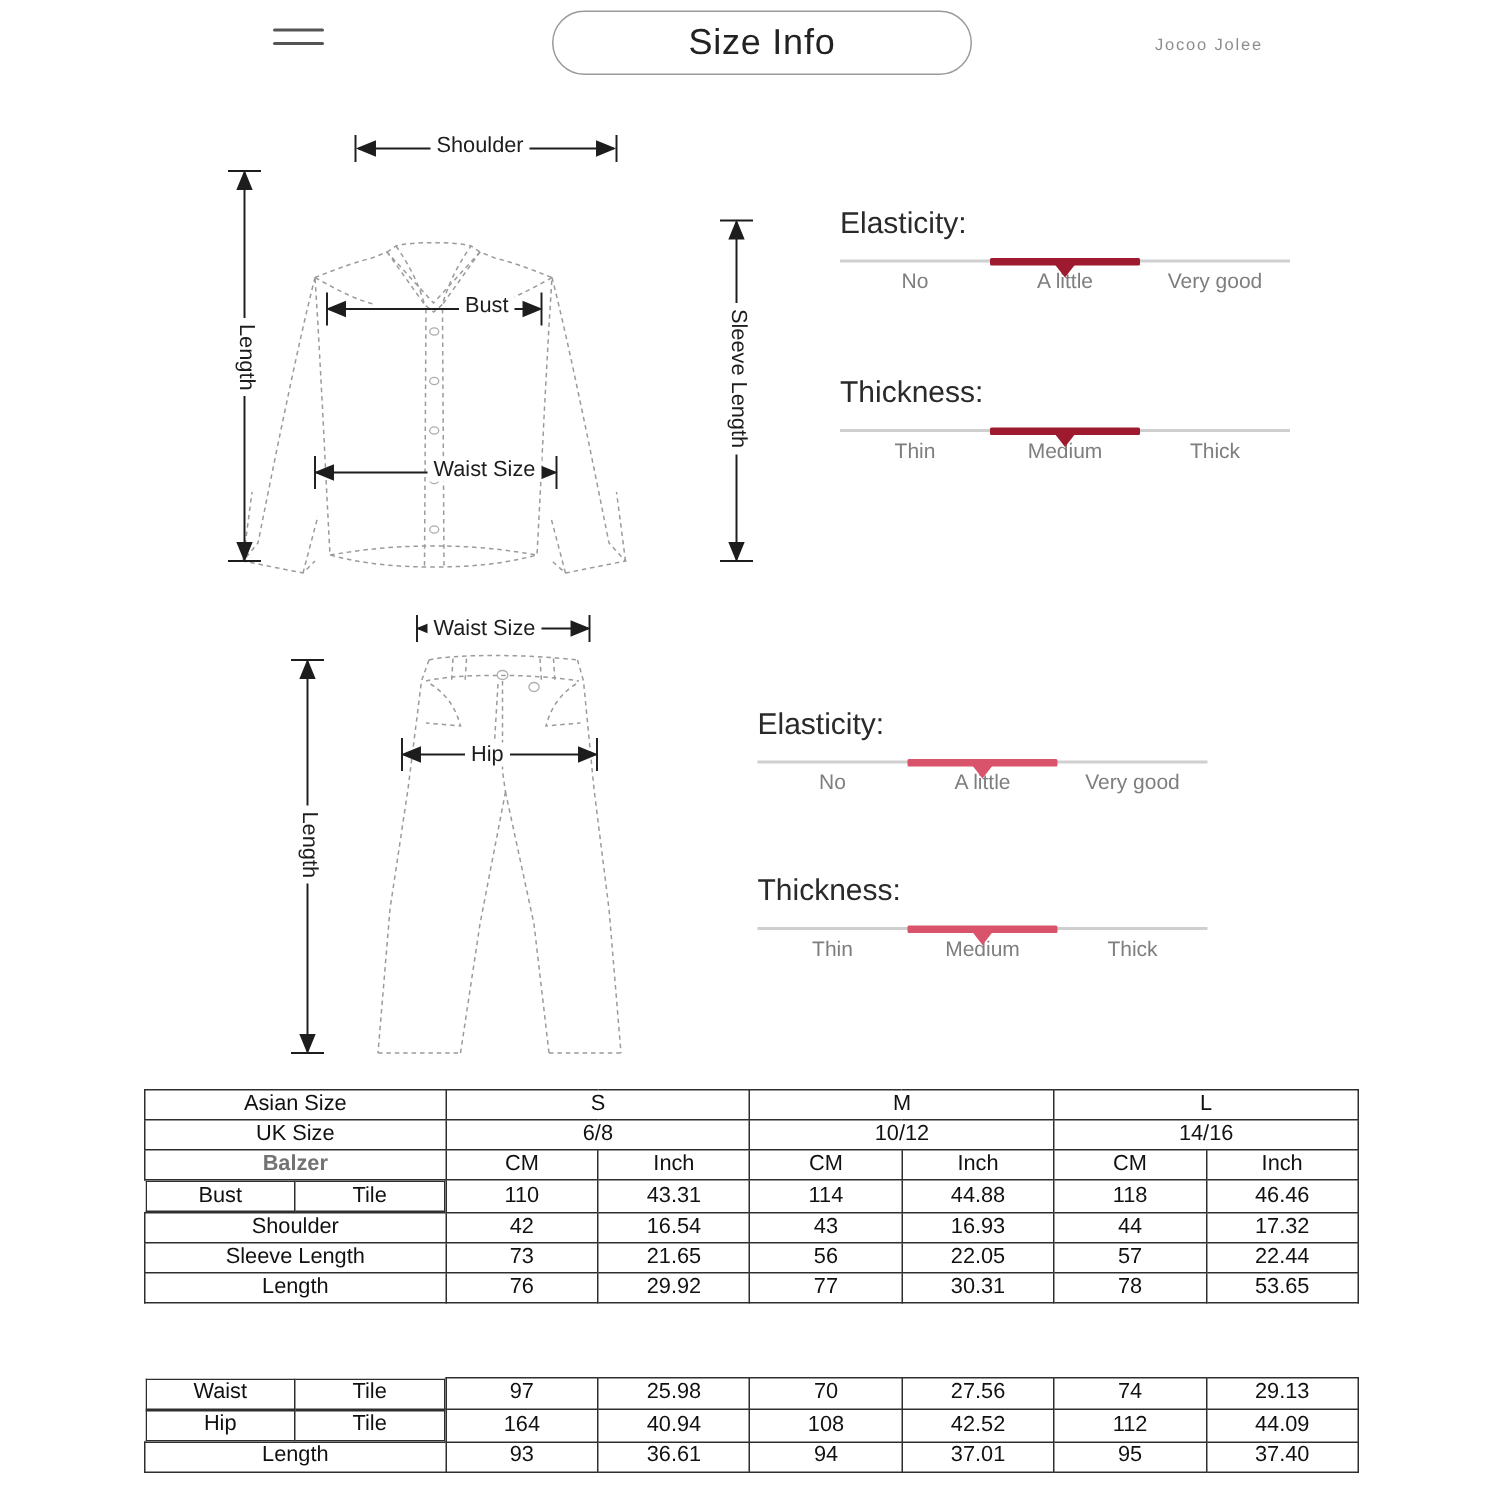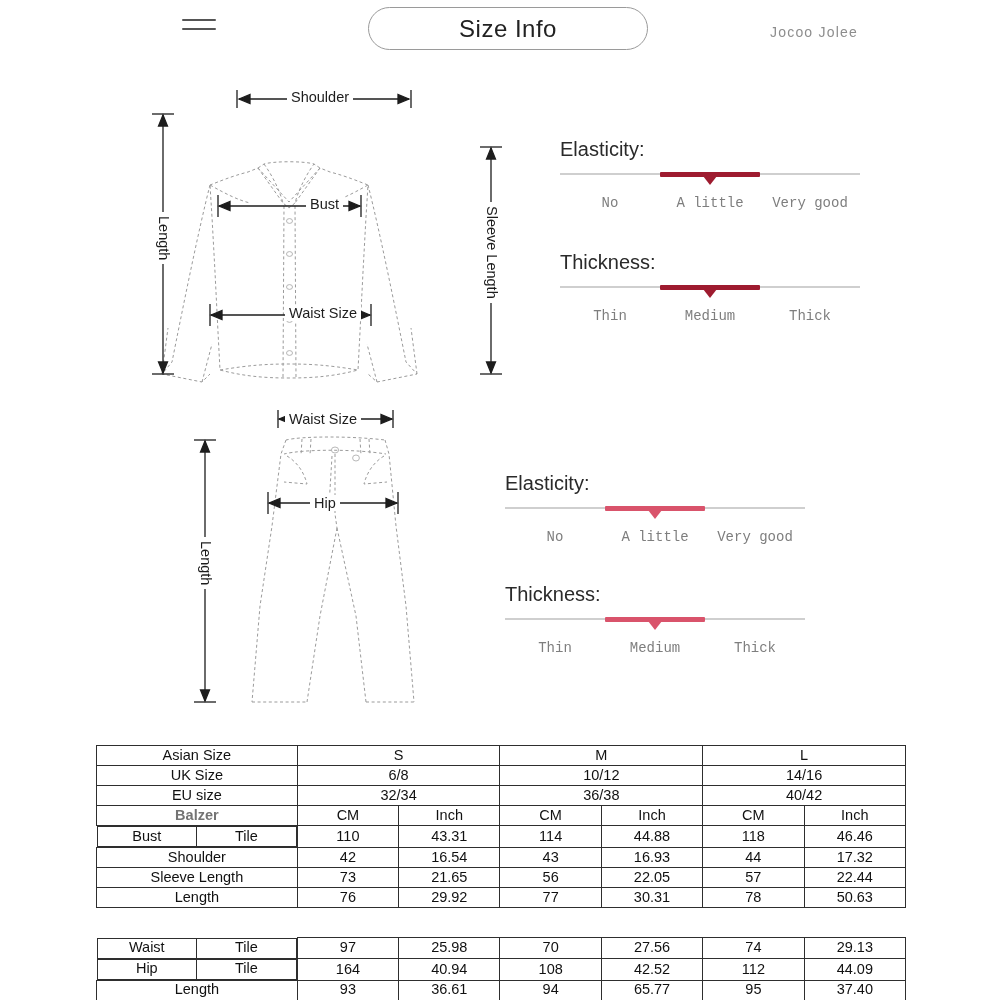--- a/index.html
+++ b/index.html
@@ -50,21 +50,21 @@
   #title-pill .title-text {
     font-size: 24px;
     letter-spacing: 0.5px;
     color: #222;
     font-weight: 400;
     text-align: center;
   }
   #brand-mark {
     position: absolute;
     left: 770px; top: 24px;
-    font-size: 14px;
+    font-size: 11px;
     letter-spacing: 1.2px;
     color: #8d8d8d;
     text-align: center;
   }
 
   
   .dim-label {
     position: absolute;
     font-size: 14.5px;
     color: #1d1d1d;
@@ -106,40 +106,38 @@
     left: 50%;
     margin-left: -7px;
     width: 0; height: 0;
     border-left: 7px solid transparent;
     border-right: 7px solid transparent;
     border-top-width: 9px;
     border-top-style: solid;
   }
   .slider-ticks {
     display: flex;
-    margin-top: 20px;
+    margin-top: 4px;
     width: 300px;
-    font-family: Liberation Mono, monospace;
   }
   .slider-ticks span {
     flex: 1 1 0;
     text-align: center;
     font-size: 14px;
     color: #7e7e7e;
     white-space: nowrap;
   }
 
   
   .size-table {
     position: absolute;
     border-collapse: collapse;
     table-layout: fixed;
     font-size: 14.5px;
     color: #111;
-    margin-top: 19px;
   }
   .size-table td {
     border: 1.2px solid #2e2e2e;
     text-align: center;
     height: 19px;
     padding: 0 2px;
     line-height: 1.05;
     white-space: nowrap;
     overflow: hidden;
   }
@@ -380,26 +378,20 @@
       <td colspan="1">Asian Size</td>
       <td colspan="2">S</td>
       <td colspan="2">M</td>
       <td colspan="2">L</td>
     </tr>
     <tr>
       <td>UK Size</td>
       <td colspan="2">6/8</td>
       <td colspan="2">10/12</td>
       <td colspan="2">14/16</td>
-    </tr>
-    <tr>
-      <td>EU size</td>
-      <td colspan="2">32/34</td>
-      <td colspan="2">36/38</td>
-      <td colspan="2">40/42</td>
     </tr>
     <tr>
       <td class="cat-cell">Balzer</td>
       <td class="unit-cell">CM</td>
       <td class="unit-cell">Inch</td>
       <td class="unit-cell">CM</td>
       <td class="unit-cell">Inch</td>
       <td class="unit-cell">CM</td>
       <td class="unit-cell">Inch</td>
     </tr>
@@ -439,21 +431,21 @@
       <td>57</td>
       <td>22.44</td>
     </tr>
     <tr>
       <td>Length</td>
       <td>76</td>
       <td>29.92</td>
       <td>77</td>
       <td>30.31</td>
       <td>78</td>
-      <td>50.63</td>
+      <td>53.65</td>
     </tr>
   </tbody>
 </table>
 
 <table class="size-table" id="pants-table" style="left:96px; top:918px; width:810px;">
   <colgroup>
     <col style="width:200px">
       <col style="width:101px">
     <col style="width:101px">
       <col style="width:101px">
@@ -496,18 +488,18 @@
       <td>108</td>
       <td>42.52</td>
       <td>112</td>
       <td>44.09</td>
     </tr>
     <tr>
       <td>Length</td>
       <td>93</td>
       <td>36.61</td>
       <td>94</td>
-      <td>65.77</td>
+      <td>37.01</td>
       <td>95</td>
       <td>37.40</td>
     </tr>
   </tbody>
 </table>
 
 </body></html>

